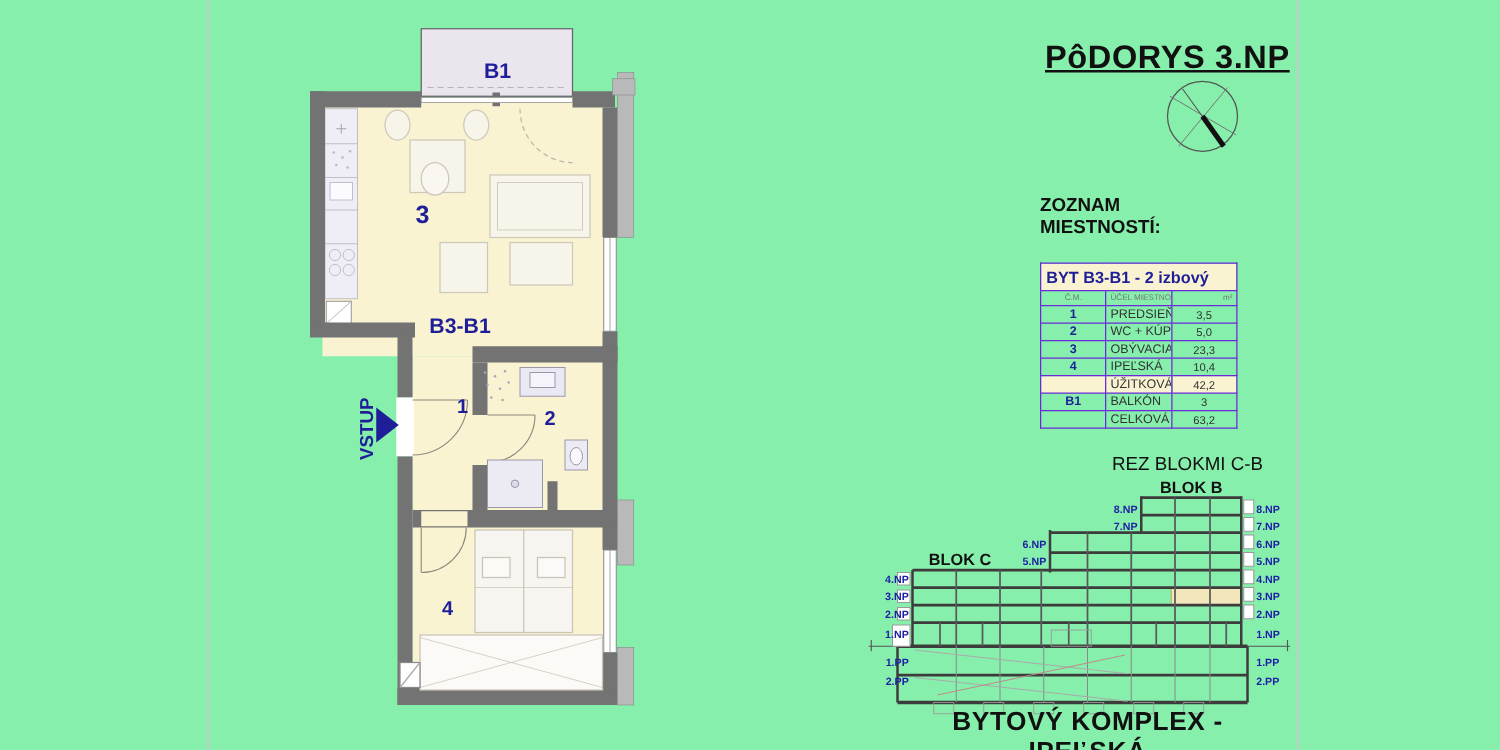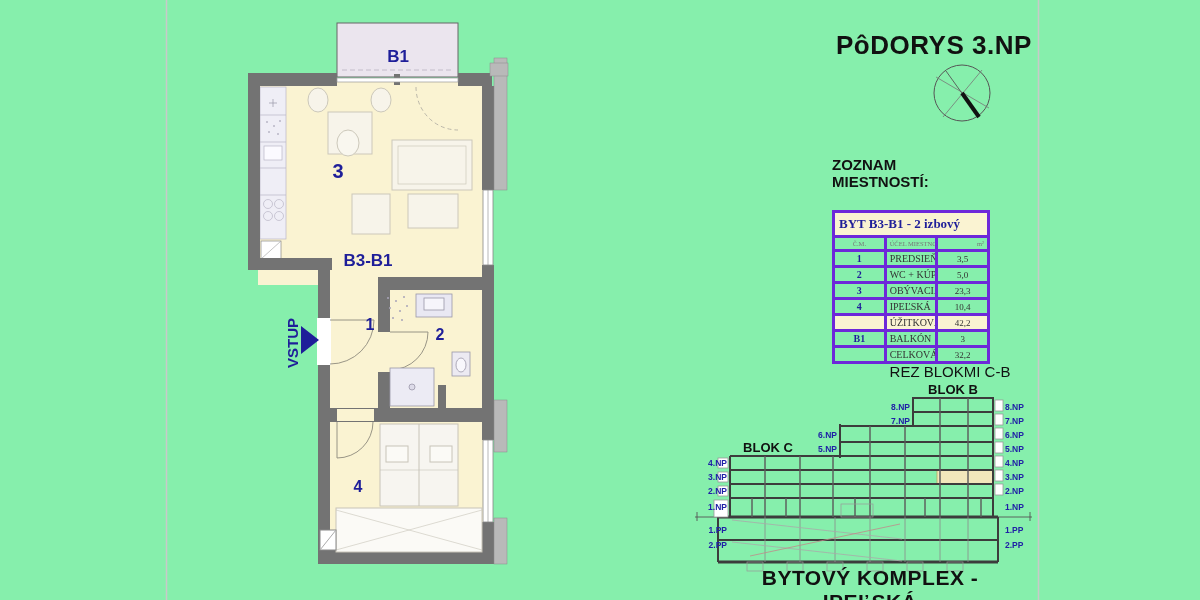--- a/index.html
+++ b/index.html
@@ -1,28 +1,28 @@
 <!DOCTYPE html>
 <html><head>
 <meta charset="utf-8">
 <style>
   html,body{margin:0;padding:0;background:#fff;}
   #canvas{position:relative;width:1200px;height:600px;background:#86efac;overflow:hidden;
           font-family:"Liberation Sans",sans-serif;}
   #drawing{position:absolute;left:0;top:0;}
   .abs{position:absolute;}
   
-  #page-title{left:836px;top:30px;font-size:26px;font-weight:700;color:#111;letter-spacing:.5px;}
+  #page-title{left:836px;top:30px;font-size:26px;font-weight:700;color:#111;letter-spacing:.5px;text-decoration:underline;}
   #bottom-title{left:720px;top:566px;width:300px;text-align:center;font-size:21px;font-weight:700;color:#111;letter-spacing:.5px;}
   #section-title{left:870px;top:363px;width:160px;text-align:center;font-size:15px;font-weight:400;color:#111;}
   
   #room-table-panel{left:832px;top:156px;width:160px;}
   #room-table-title{font-size:15px;font-weight:700;color:#111;margin:0 0 20px 0;}
   table.roomtbl{border-collapse:collapse;width:158px;table-layout:fixed;}
-  table.roomtbl td,table.roomtbl th{border:3px solid #6d28d9;padding:1px 3px;overflow:hidden;white-space:nowrap;font-family:Liberation Serif, serif;}
+  table.roomtbl td,table.roomtbl th{border:1px solid #6d28d9;padding:1px 3px;overflow:hidden;white-space:nowrap;}
   tr.subtitle td{background:#faf3d2;color:#1e1e99;font-size:13px;font-weight:700;padding:3px 4px;}
   tr.colhead td{font-size:6.5px;color:#777;font-weight:400;padding:2px 3px;}
   tr.datarow{height:14px;}
   tr.datarow td.num{color:#1e1e99;font-weight:700;font-size:10px;text-align:center;width:22px;}
   tr.datarow td.nm{font-size:10px;color:#333;width:100px;}
   tr.datarow td.ar{font-size:9px;color:#333;text-align:center;width:30px;}
   tr.hl td{background:#faf3d2;}
   svg text{font-family:"Liberation Sans",sans-serif;}
   .bluelbl{fill:#1e1e99;font-weight:700;}
   .flr{fill:#2020a6;font-weight:700;font-size:8.5px;}
@@ -372,21 +372,21 @@
         <td class="ar">42,2</td>
       </tr>
       <tr class="datarow">
         <td class="num">B1</td>
         <td class="nm">BALKÓN</td>
         <td class="ar">3</td>
       </tr>
       <tr class="datarow">
         <td class="num"></td>
         <td class="nm">CELKOVÁ VÝMERA BYTU</td>
-        <td class="ar">32,2</td>
+        <td class="ar">63,2</td>
       </tr>
     </tbody>
   </table>
 </div>
 
 <div id="bottom-title" class="abs">BYTOVÝ KOMPLEX - IPEĽSKÁ</div>
 
 </div>
 
 </body></html>

